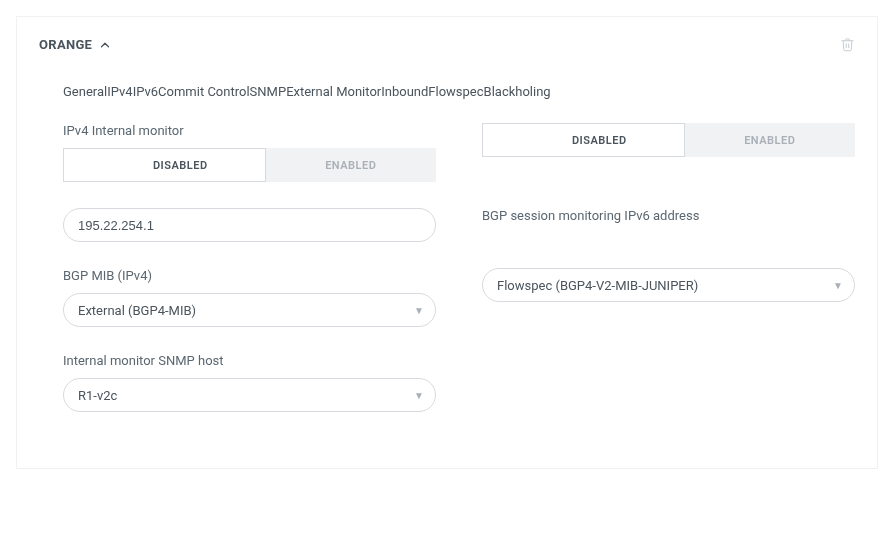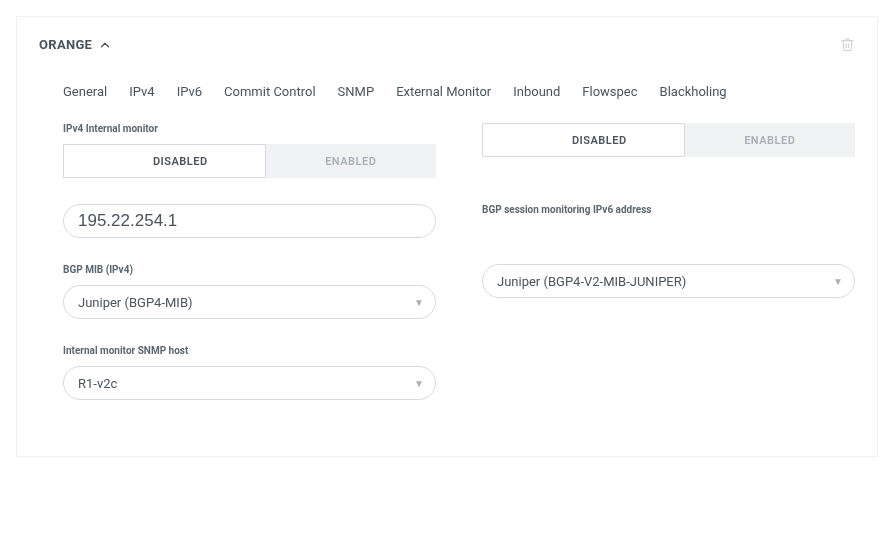--- a/index.html
+++ b/index.html
@@ -49,21 +49,20 @@
   }
   .chevron svg{width:14px;height:14px;display:block;}
   .trash{
     cursor:pointer;
     opacity:0.55;
   }
   .trash svg{width:15px;height:15px;display:block;}
 
   .tabs{
     display:flex;
-    gap:22px;
     margin:28px 0 20px 24px;
     flex-wrap:wrap;
   }
   .tab{
     font-size:13px;
     color:#4a545d;
     padding:4px 0;
     cursor:pointer;
     white-space:nowrap;
   }
@@ -77,22 +76,22 @@
   .row{
     display:flex;
     gap:46px;
     margin-bottom:26px;
   }
   .col{
     flex:1 1 0;
     min-width:0;
   }
   .label{
-    font-size:10px;
-    font-weight:700;
+    font-size:13px;
+    font-weight:400;
     color:var(--label);
     margin-bottom:10px;
     display:block;
   }
   .toggle{
     display:flex;
     width:100%;
     height:34px;
   }
   .toggle-opt{
@@ -116,21 +115,21 @@
     background:var(--bg-disabled);
     color:var(--text-muted);
     border:1px solid var(--bg-disabled);
   }
   .input{
     width:100%;
     height:34px;
     border:1px solid var(--border);
     border-radius:18px;
     padding:0 14px;
-    font-size:17px;
+    font-size:13px;
     color:#4a545d;
     background:#fff;
     outline:none;
   }
   .select{
     position:relative;
     width:100%;
   }
   .select-box{
     width:100%;
@@ -216,29 +215,29 @@
       <div class="col">
         <span class="label">BGP session monitoring IPv6 address</span>
       </div>
     </div>
 
     <div class="row">
       <div class="col">
         <span class="label">BGP MIB (IPv4)</span>
         <div class="select">
           <div class="select-box">
-              <span>Juniper (BGP4-MIB)</span>
+              <span>External (BGP4-MIB)</span>
             </div>
           <span class="select-caret">▼</span>
         </div>
       </div>
       <div class="col">
         <div class="select">
           <div class="select-box">
-              <span>Juniper (BGP4-V2-MIB-JUNIPER)</span>
+              <span>Flowspec (BGP4-V2-MIB-JUNIPER)</span>
             </div>
           <span class="select-caret">▼</span>
         </div>
       </div>
     </div>
 
     <div class="row">
       <div class="col">
         <span class="label">Internal monitor SNMP host</span>
         <div class="select">

